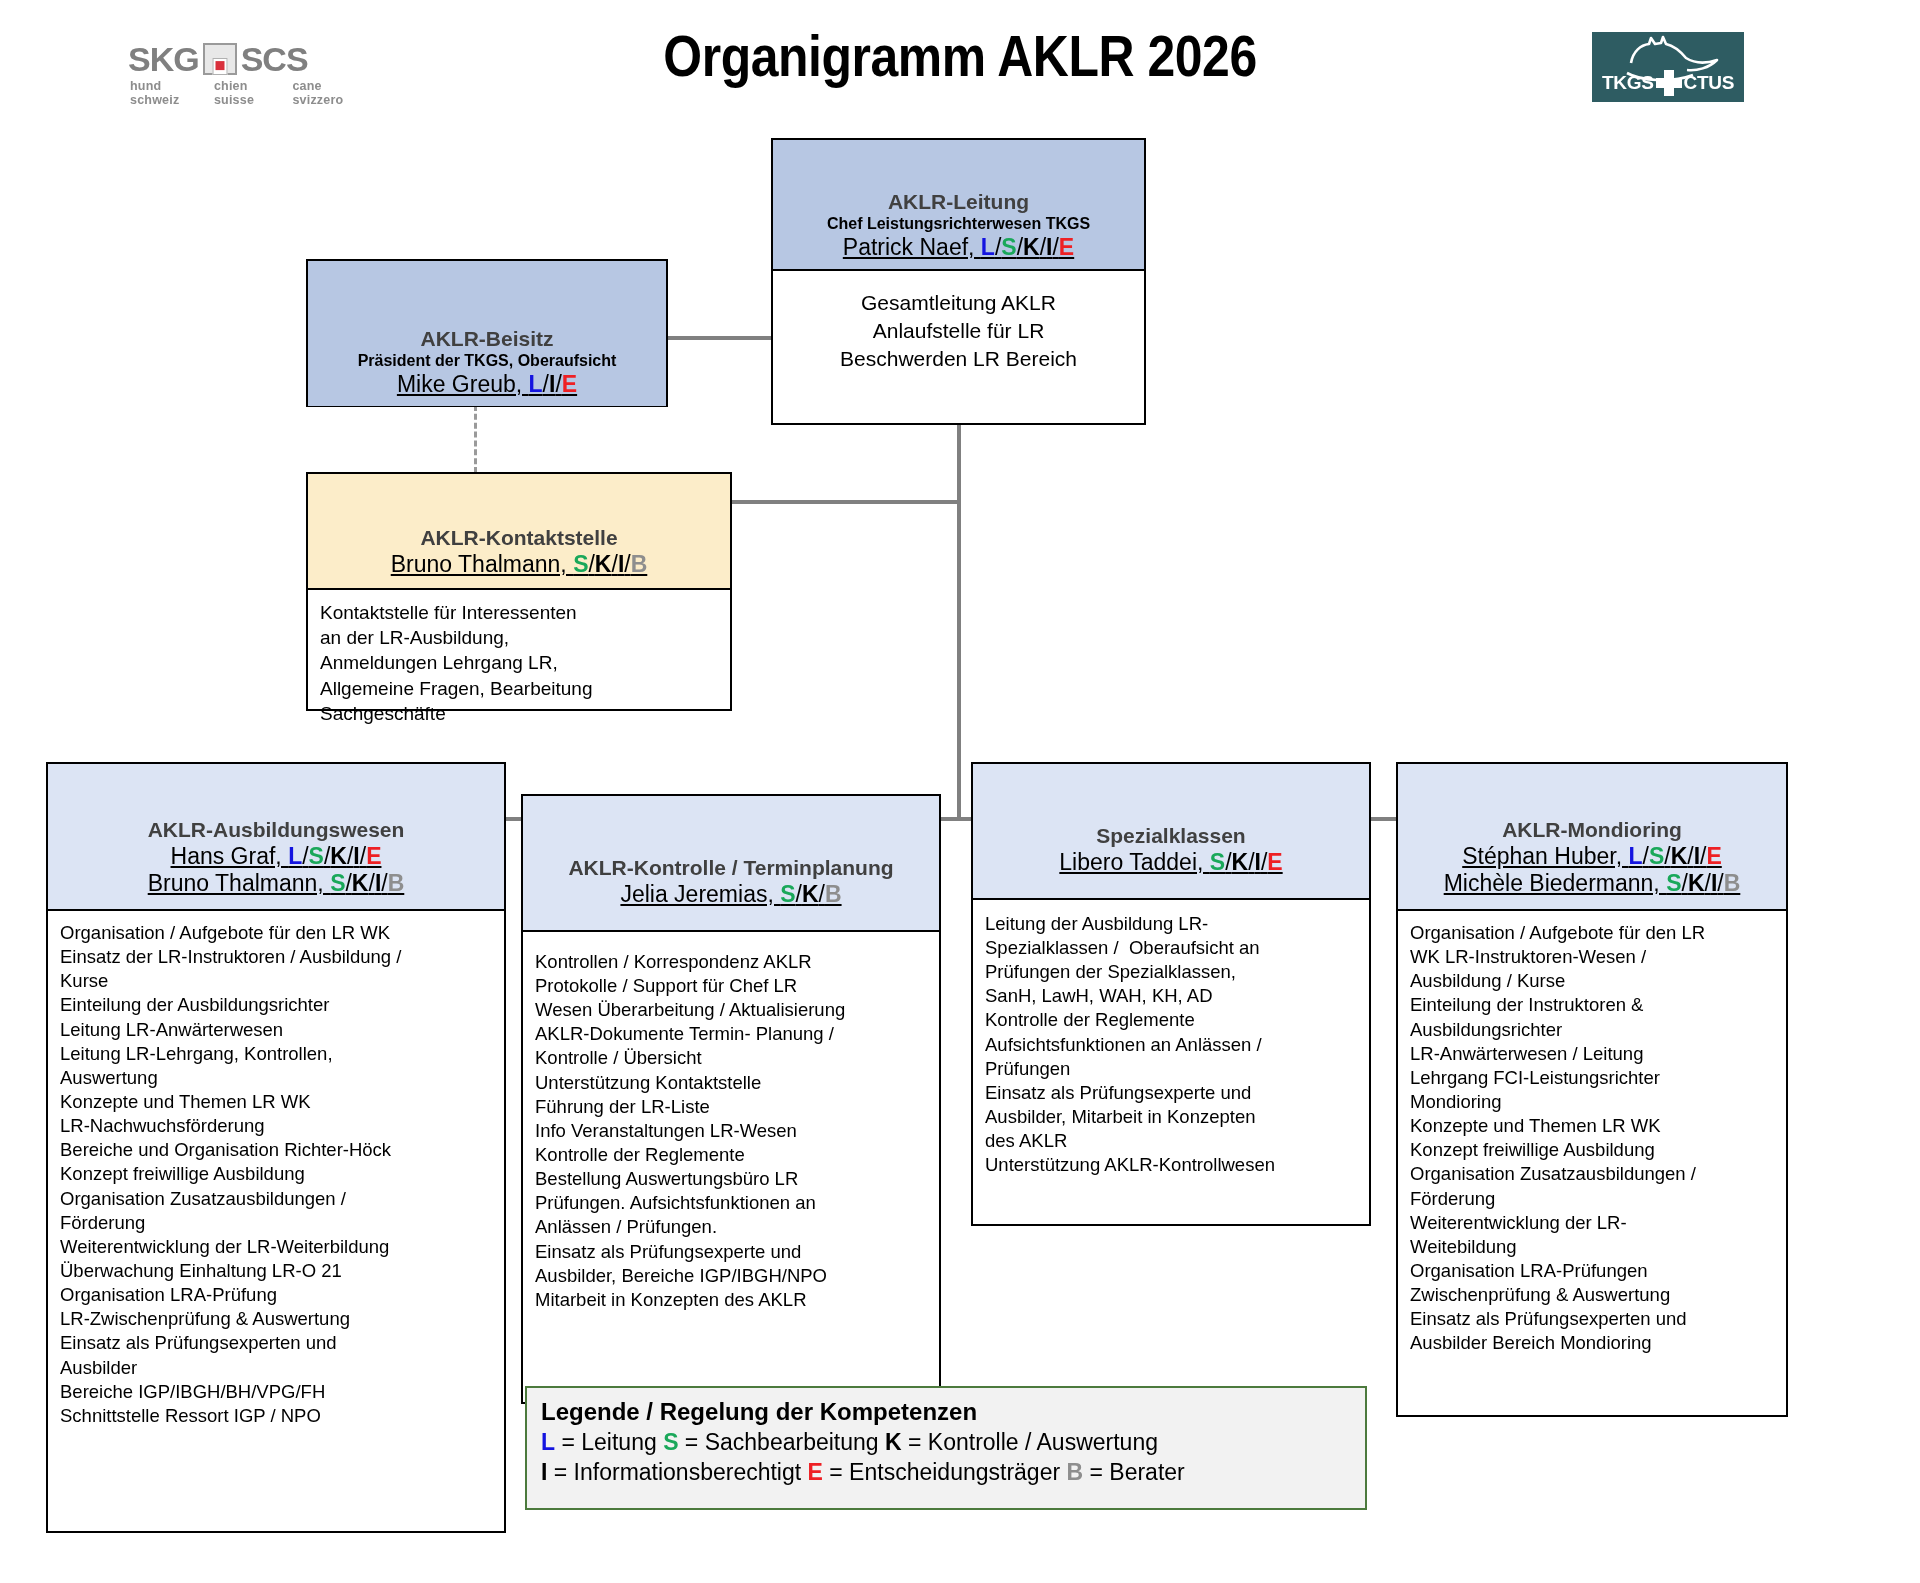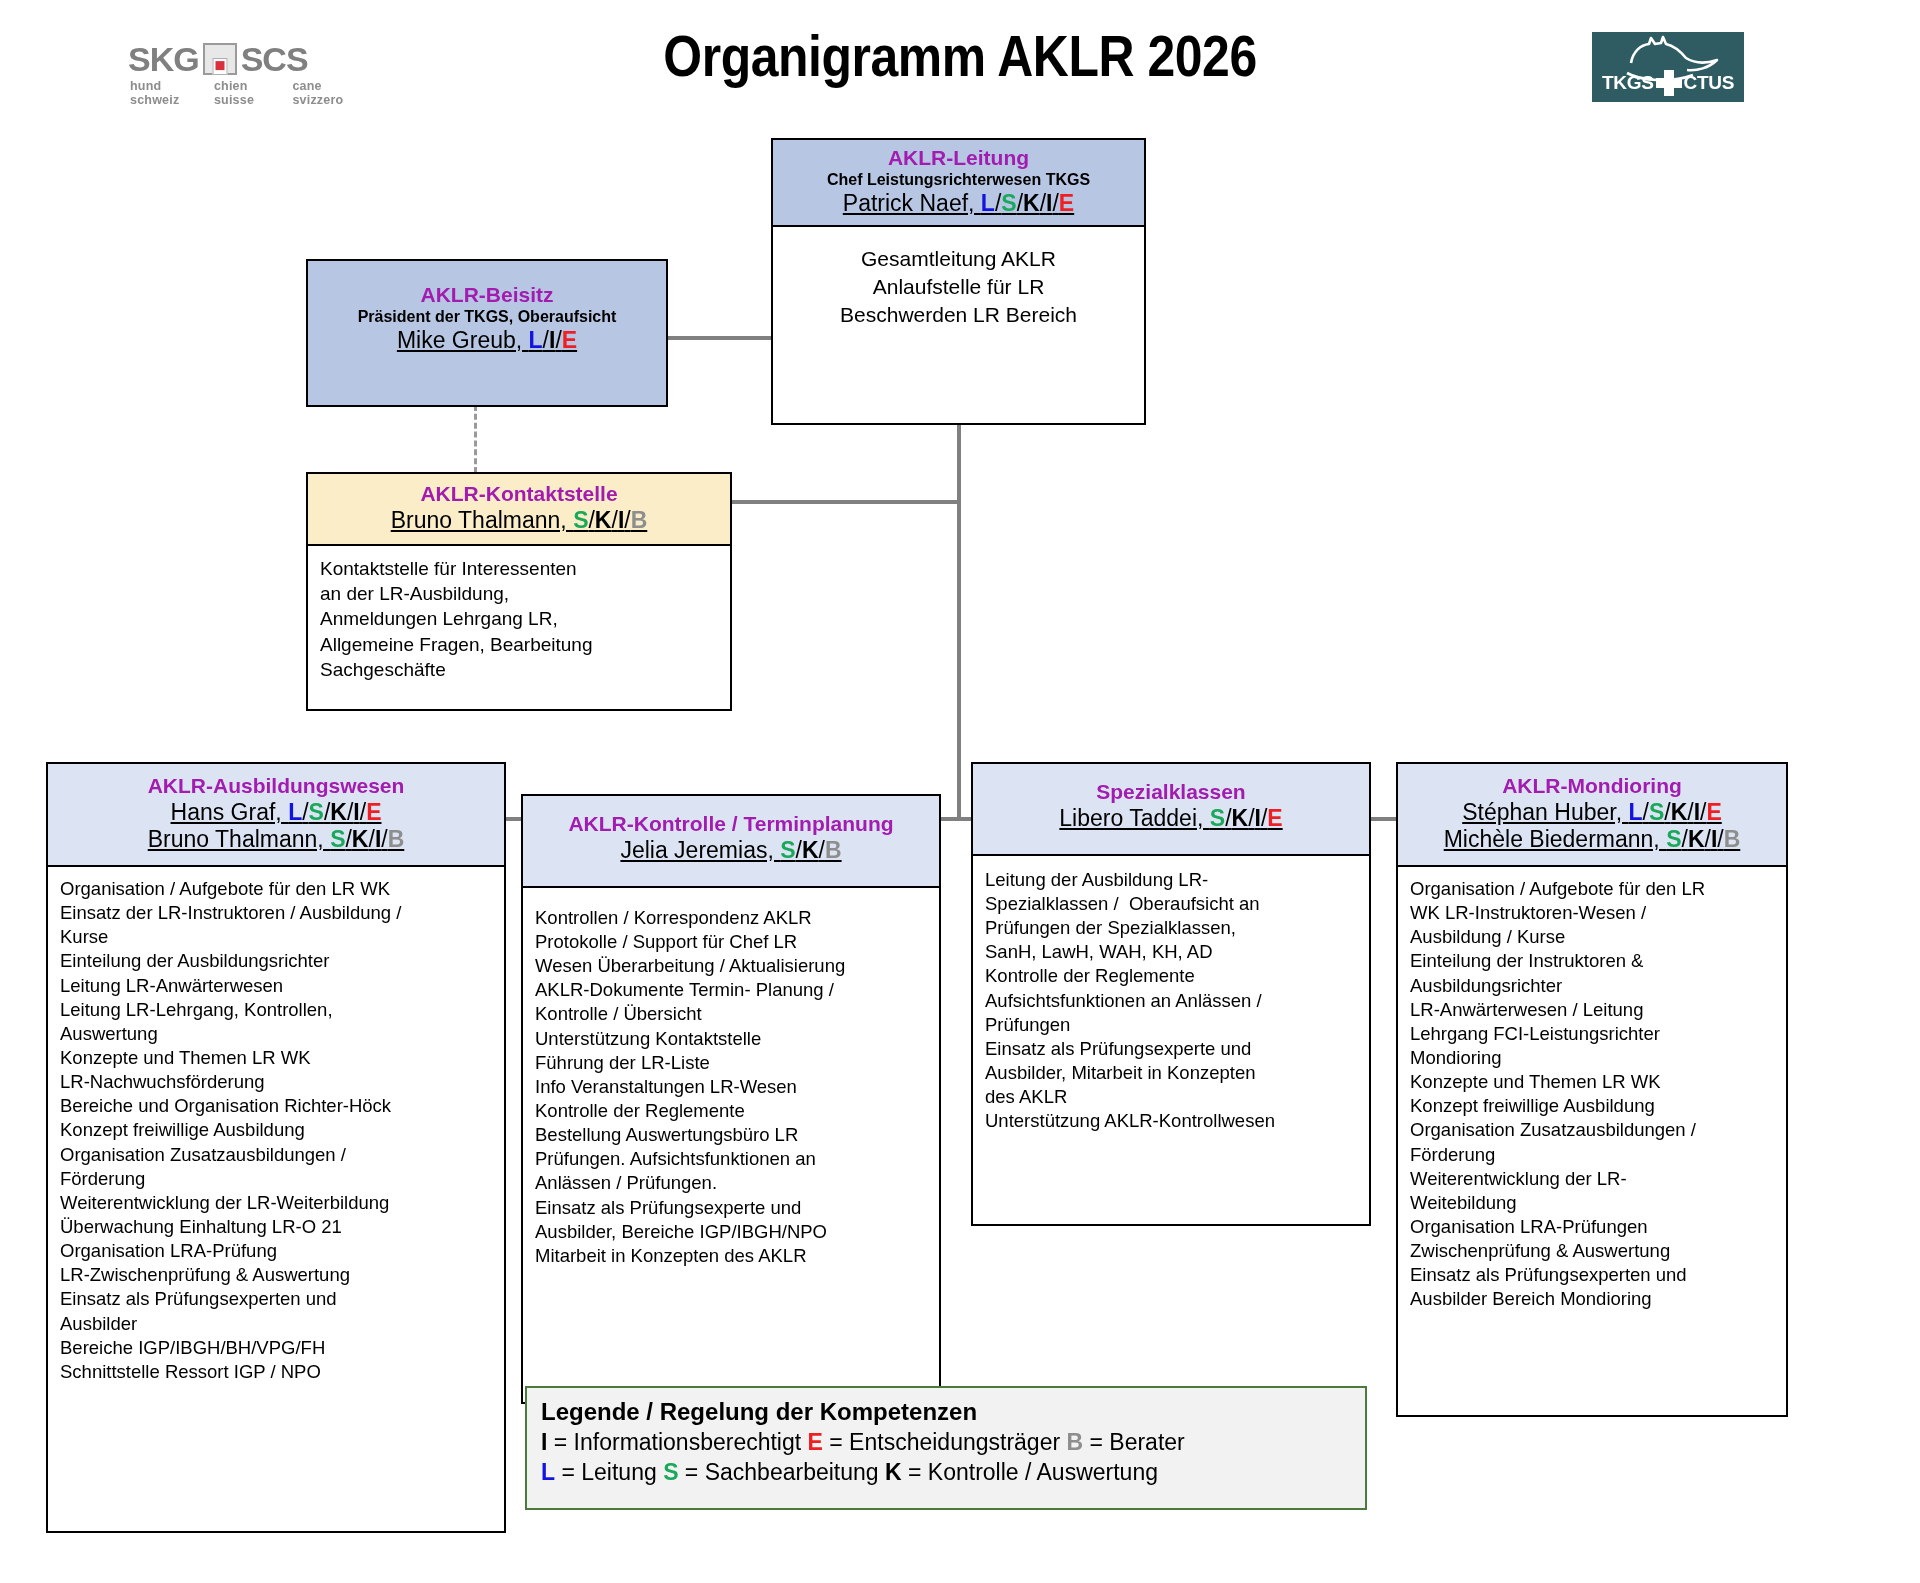--- a/index.html
+++ b/index.html
@@ -81,21 +81,21 @@
 
   
   .box { position: absolute; border: 2.5px solid #000; background: #fff; }
   .box-head {
     text-align: center; padding: 6px 8px 8px 8px;
     line-height: 1.18;
   }
   .hd-blue { background: #b7c7e3; }
   .hd-cream { background: #fcedc9; }
   .hd-lightblue { background: #dce4f4; }
-  .box-head .t1 { font-size: 21px; font-weight: bold; color: #a21caf; }
+  .box-head .t1 { font-size: 21px; font-weight: bold; color: #404040; margin-top: 44px; }
   .box-head .t2 { font-size: 16px; font-weight: bold; color: #000; }
   .box-head .t3 { font-size: 23px; color: #000; text-decoration: underline; }
   .sep { border-top: 2.5px solid #000; }
   .box-body {
     padding: 10px 12px 8px 12px;
     font-size: 19px; line-height: 1.285; color: #000;
   }
   .box-body.center { text-align: center; padding-top: 18px; font-size: 21px; line-height: 1.35; }
   .box-body .ln { white-space: pre-wrap; }
 
@@ -330,17 +330,17 @@
         <div class="ln">Weitebildung</div>
         <div class="ln">Organisation LRA-Prüfungen</div>
         <div class="ln">Zwischenprüfung &amp; Auswertung</div>
         <div class="ln">Einsatz als Prüfungsexperten und</div>
         <div class="ln">Ausbilder Bereich Mondioring</div>
       </div>
   </div>
 
   <div class="legend" style="left:525px; top:1386px; width:842px; height:124px;">
     <div class="lg-title">Legende / Regelung der Kompetenzen</div>
+    <div class="lg-line"><span class="cL">L</span><span> = Leitung </span><span class="cS">S</span><span> = Sachbearbeitung </span><span class="cK">K</span><span> = Kontrolle / Auswertung</span></div>
     <div class="lg-line"><span class="cI">I</span><span> = Informationsberechtigt </span><span class="cE">E</span><span> = Entscheidungsträger </span><span class="cB">B</span><span> = Berater</span></div>
-    <div class="lg-line"><span class="cL">L</span><span> = Leitung </span><span class="cS">S</span><span> = Sachbearbeitung </span><span class="cK">K</span><span> = Kontrolle / Auswertung</span></div>
   </div>
 
 </div>
 
 </body></html>

